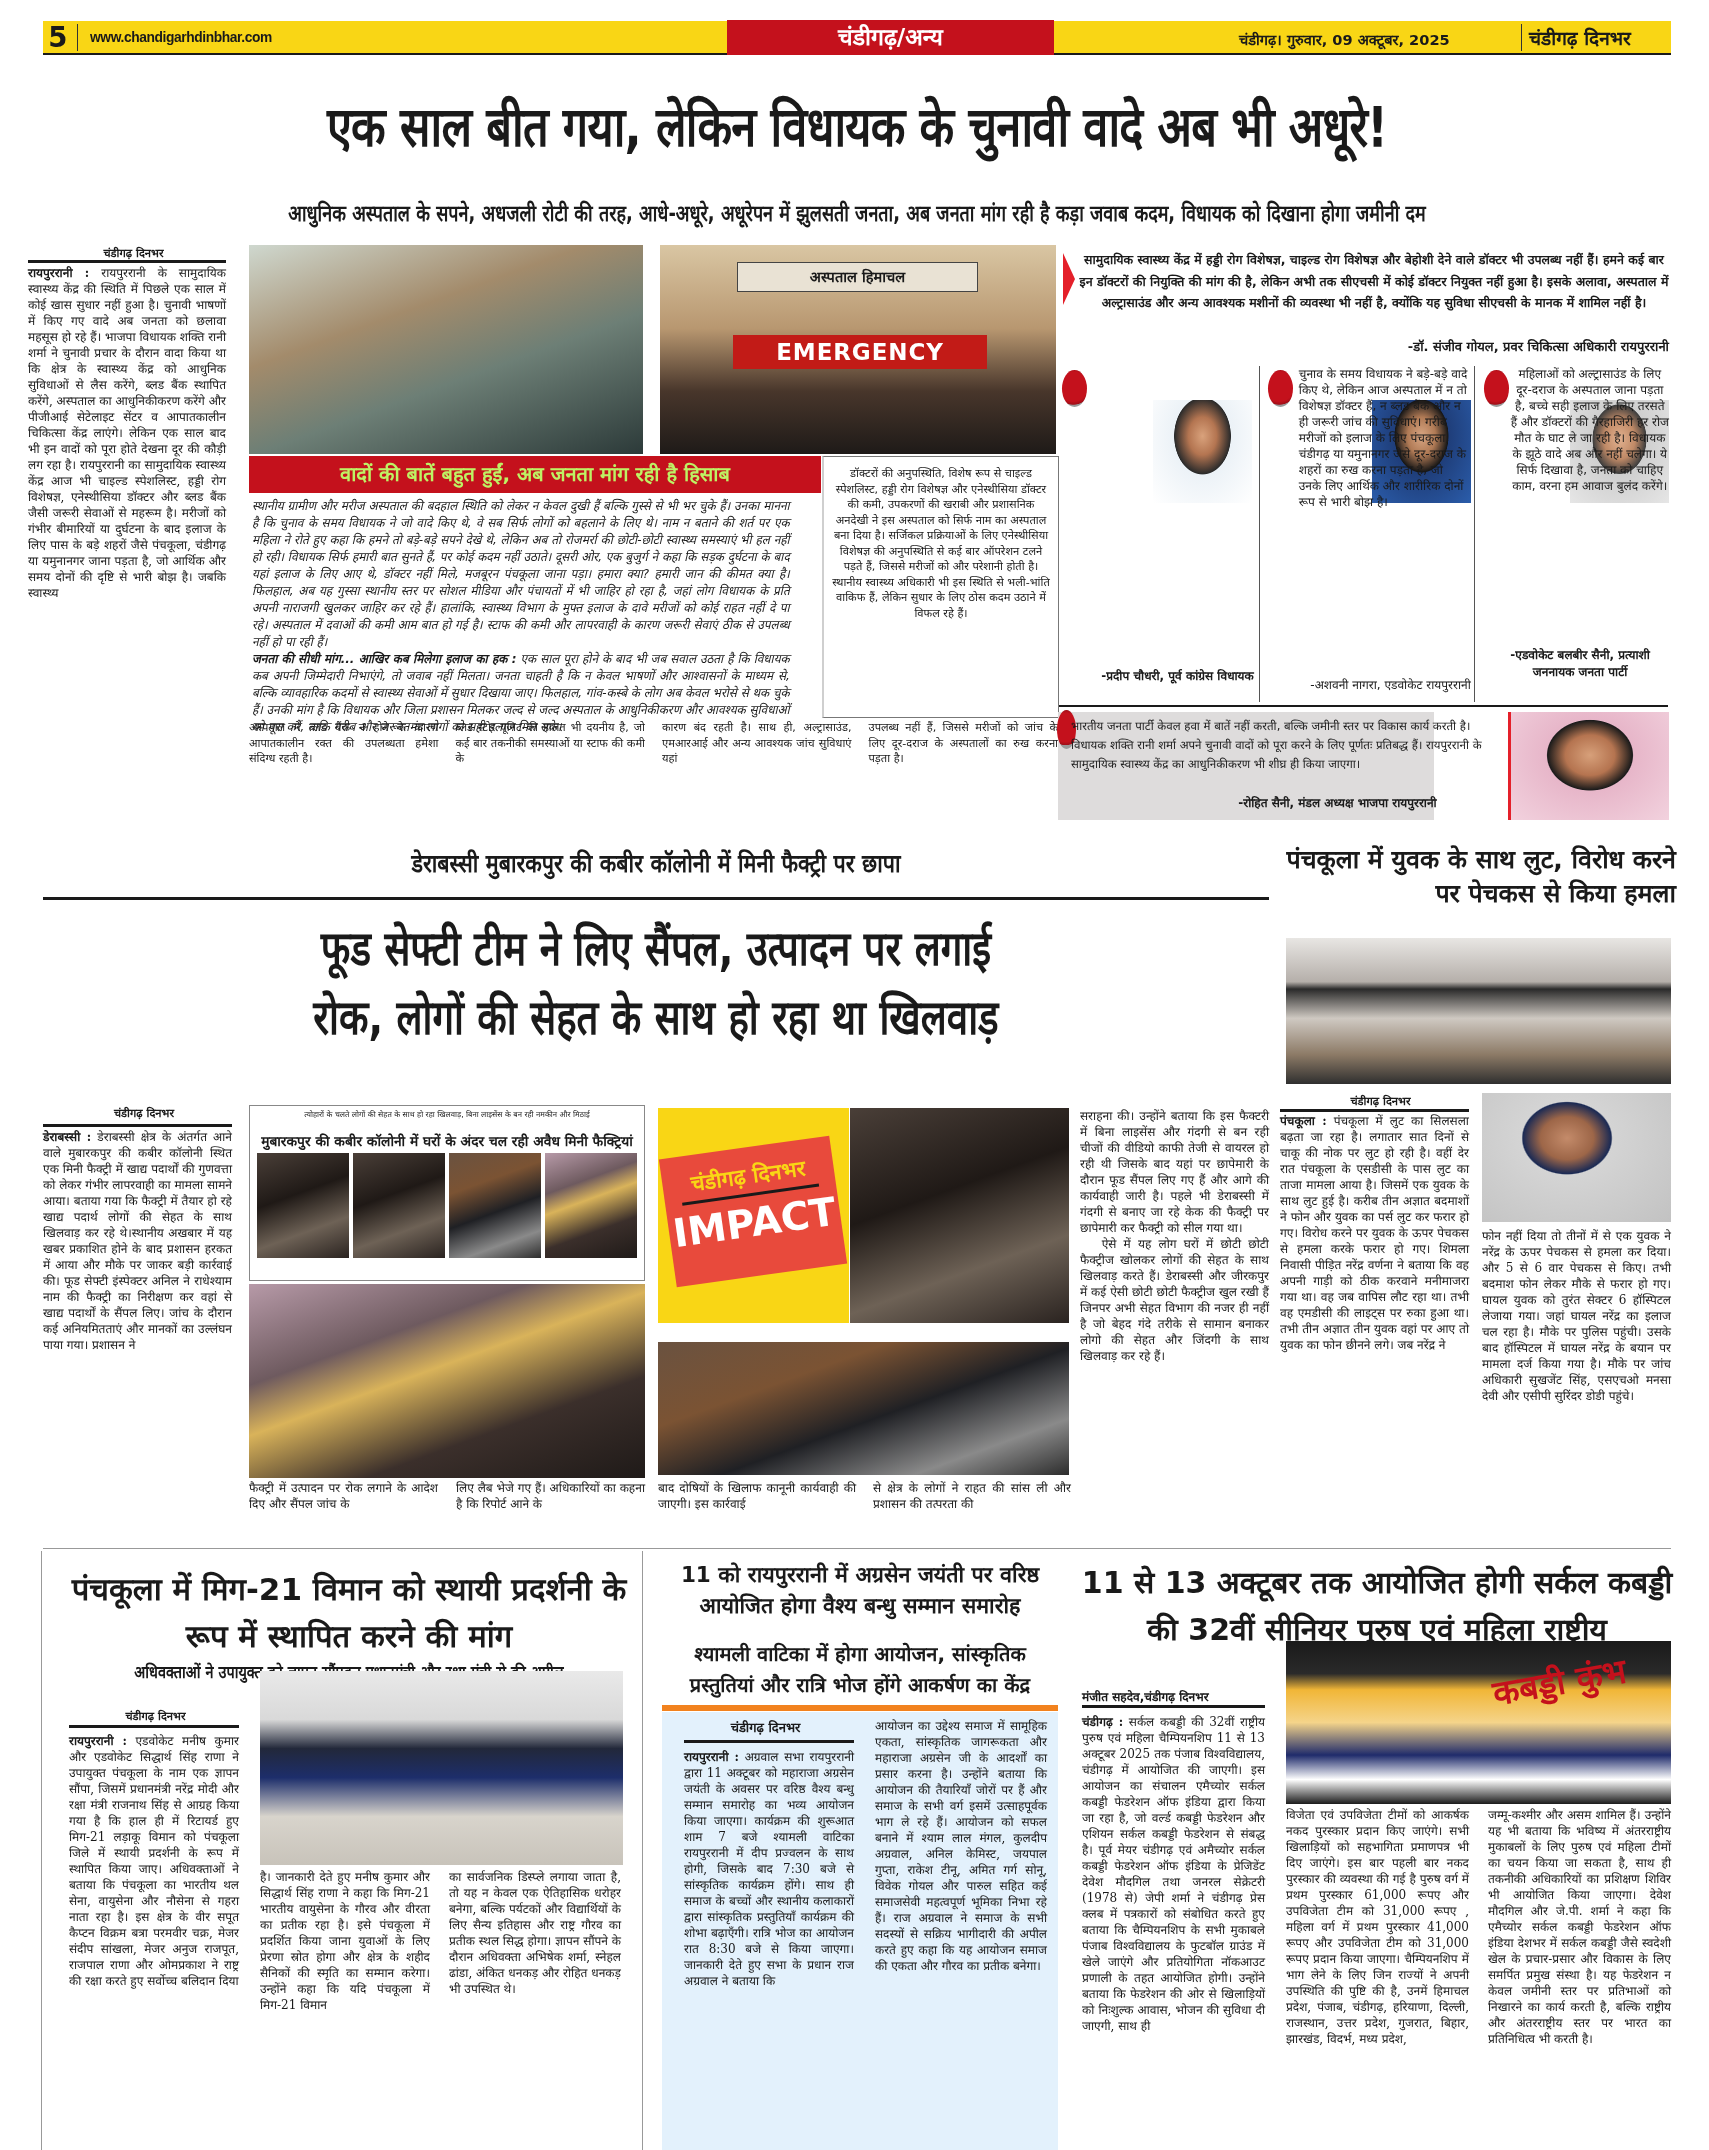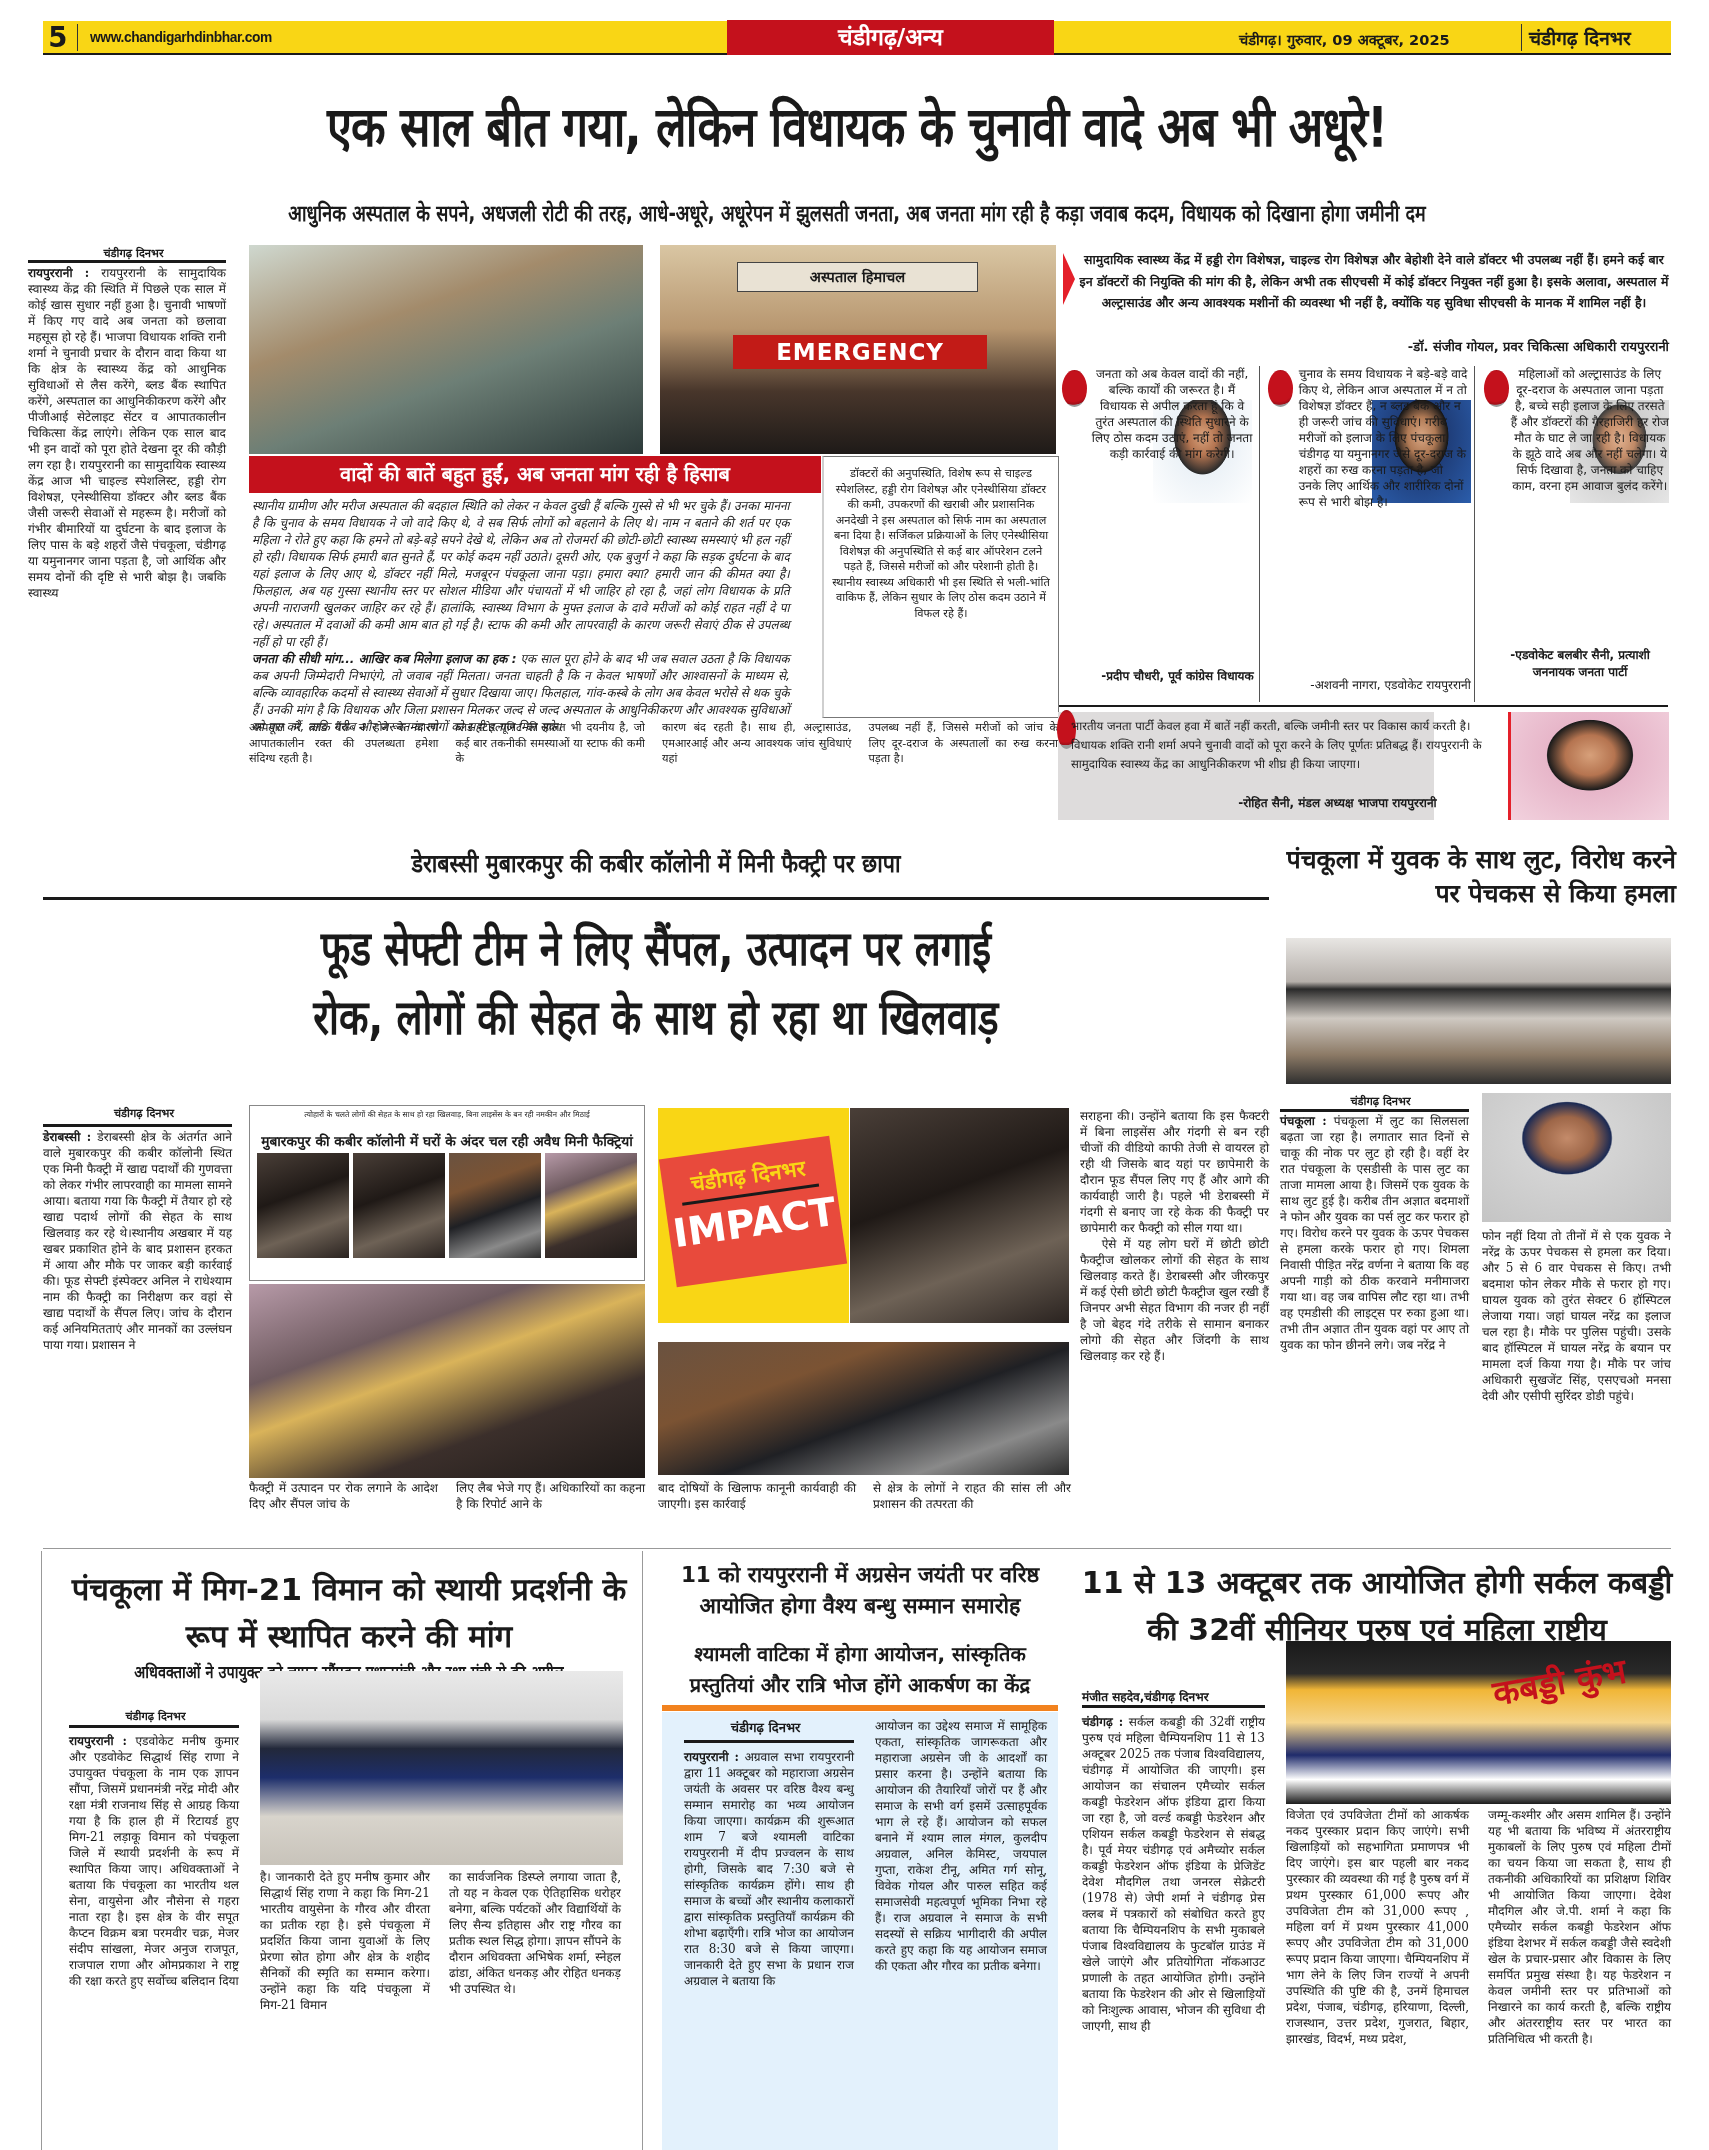--- a/index.html
+++ b/index.html
@@ -25,21 +25,21 @@
   .byline { font-size: 11.2px; font-weight: 700; text-align: center; }
   .rule { height: 2.6px; background: #1a1a1a; }
   .body-text { font-size: 12px; line-height: 16px; text-align: justify; }
   .body-text b { font-weight: 700; }
   .photo { overflow: hidden; }
 
   
   .ph-hosp1 { background: linear-gradient(160deg, #cfd8cf 0%, #a38b6b 35%, #6d7f76 60%, #2c3a39 100%); }
   .ph-hosp2 { background: linear-gradient(180deg, #d9c6a3 0%, #b89770 40%, #48362b 70%, #1e1a18 100%); }
   .emergency { background: #c21b17; color: #fff; font-weight: 900; font-size: 23px; text-align: center; letter-spacing: 0.9px; }
-  .red-band { background: #c4111c; color: #ffffff; font-weight: 800; text-align: center; }
+  .red-band { background: #c4111c; color: #bef264; font-weight: 800; text-align: center; }
   .callout-box { border: 0.9px solid #777; background: #fff; }
   .grey-box { background: #dedcdc; }
   .dot { border-radius: 50%; background: radial-gradient(circle at 45% 45%, #c4111c 60%, #a10e18 72%, #9a9a9a 75%); }
   .portrait { background: radial-gradient(ellipse at 50% 35%, #d9a27c 0%, #b47551 20%, #2b2b2b 40%, #ecf2f7 41%, #ffffff 100%); }
   .portrait-2 { background: radial-gradient(ellipse at 50% 35%, #d8a683 0%, #b07a55 20%, #161616 38%, #1f3e7a 39%, #2b5dab 100%); }
   .portrait-3 { background: radial-gradient(ellipse at 50% 38%, #e2b18f 0%, #c08a67 22%, #3d3d3d 38%, #cfcfcf 39%, #e6e6e6 100%); }
   .portrait-4 { background: radial-gradient(ellipse at 50% 40%, #d7a07a 0%, #b57450 22%, #1b1b1b 38%, #e7b6c9 39%, #f2d2de 100%); }
 
   .kicker { font-size: 25px; font-weight: 700; text-align: center; white-space: nowrap; transform: scaleX(0.86); transform-origin: center; }
   .headline-2 { font-size: 48px; font-weight: 900; line-height: 65px; text-align: center; white-space: nowrap; transform: scaleX(0.8); transform-origin: center; }
@@ -111,21 +111,20 @@
 <div class="abs" style="left:1058px;top:245px;width:611px;height:116px;">
   <div class="abs" style="left:5.2px;top:7.7px;width:0;height:0;border-top:26px solid transparent;border-bottom:26px solid transparent;border-left:12px solid #e4202a;"></div>
   <div class="abs" style="left:21.5px;top:4.3px;width:589px;font-size:12.5px;line-height:21.5px;text-align:center;font-weight:600;">सामुदायिक स्वास्थ्य केंद्र में हड्डी रोग विशेषज्ञ, चाइल्ड रोग विशेषज्ञ और बेहोशी देने वाले डॉक्टर भी उपलब्ध नहीं हैं। हमने कई बार इन डॉक्टरों की नियुक्ति की मांग की है, लेकिन अभी तक सीएचसी में कोई डॉक्टर नियुक्त नहीं हुआ है। इसके अलावा, अस्पताल में अल्ट्रासाउंड और अन्य आवश्यक मशीनों की व्यवस्था भी नहीं है, क्योंकि यह सुविधा सीएचसी के मानक में शामिल नहीं है।</div>
   <div class="abs" style="left:215px;top:92px;width:396px;font-size:13px;font-weight:700;text-align:right;">-डॉ. संजीव गोयल, प्रवर चिकित्सा अधिकारी रायपुररानी</div>
 </div>
 
 <div class="abs" style="left:1058px;top:366px;width:611px;height:336px;">
   <div class="abs" style="left:0;top:0;width:202px;height:336px;border-right:0.9px solid #555;">
     <div class="abs dot" style="left:4.3px;top:4.3px;width:25px;height:37px;"></div>
     <div class="abs portrait" style="left:95px;top:34px;width:99px;height:103px;"></div>
-    <div class="abs" style="left:10.8px;top:0;width:185px;font-size:12px;line-height:16px;text-align:center;padding-left:21.5px;">जनता को अब केवल वादों की नहीं, बल्कि कार्यों की जरूरत है। मैं विधायक से अपील करता हूं कि वे तुरंत अस्पताल की स्थिति सुधारने के लिए ठोस कदम उठाएं, नहीं तो जनता कड़ी कार्रवाई की मांग करेगी।</div>
     <div class="abs" style="left:10.8px;top:301px;width:185px;font-size:12px;font-weight:700;text-align:right;">-प्रदीप चौधरी, पूर्व कांग्रेस विधायक</div>
   </div>
   <div class="abs" style="left:206px;top:0;width:211px;height:336px;border-right:0.9px solid #555;">
     <div class="abs dot" style="left:4.3px;top:4.3px;width:25px;height:37px;"></div>
     <div class="abs portrait-2" style="left:108px;top:34px;width:99px;height:103px;"></div>
     <div class="abs" style="left:10.8px;top:0;width:194px;font-size:12px;line-height:16px;text-align:left;padding-left:24px;">चुनाव के समय विधायक ने बड़े-बड़े वादे किए थे, लेकिन आज अस्पताल में न तो विशेषज्ञ डॉक्टर हैं, न ब्लड बैंक और न ही जरूरी जांच की सुविधाएं। गरीब मरीजों को इलाज के लिए पंचकूला, चंडीगढ़ या यमुनानगर जैसे दूर-दराज के शहरों का रुख करना पड़ता है, जो उनके लिए आर्थिक और शारीरिक दोनों रूप से भारी बोझ है।</div>
     <div class="abs" style="left:10.8px;top:310px;width:196px;font-size:12px;font-weight:400;text-align:right;">-अशवनी नागरा, एडवोकेट रायपुररानी</div>
   </div>
   <div class="abs" style="left:424px;top:0;width:187px;height:336px;">
     <div class="abs dot" style="left:2.2px;top:4.3px;width:25px;height:37px;"></div>

